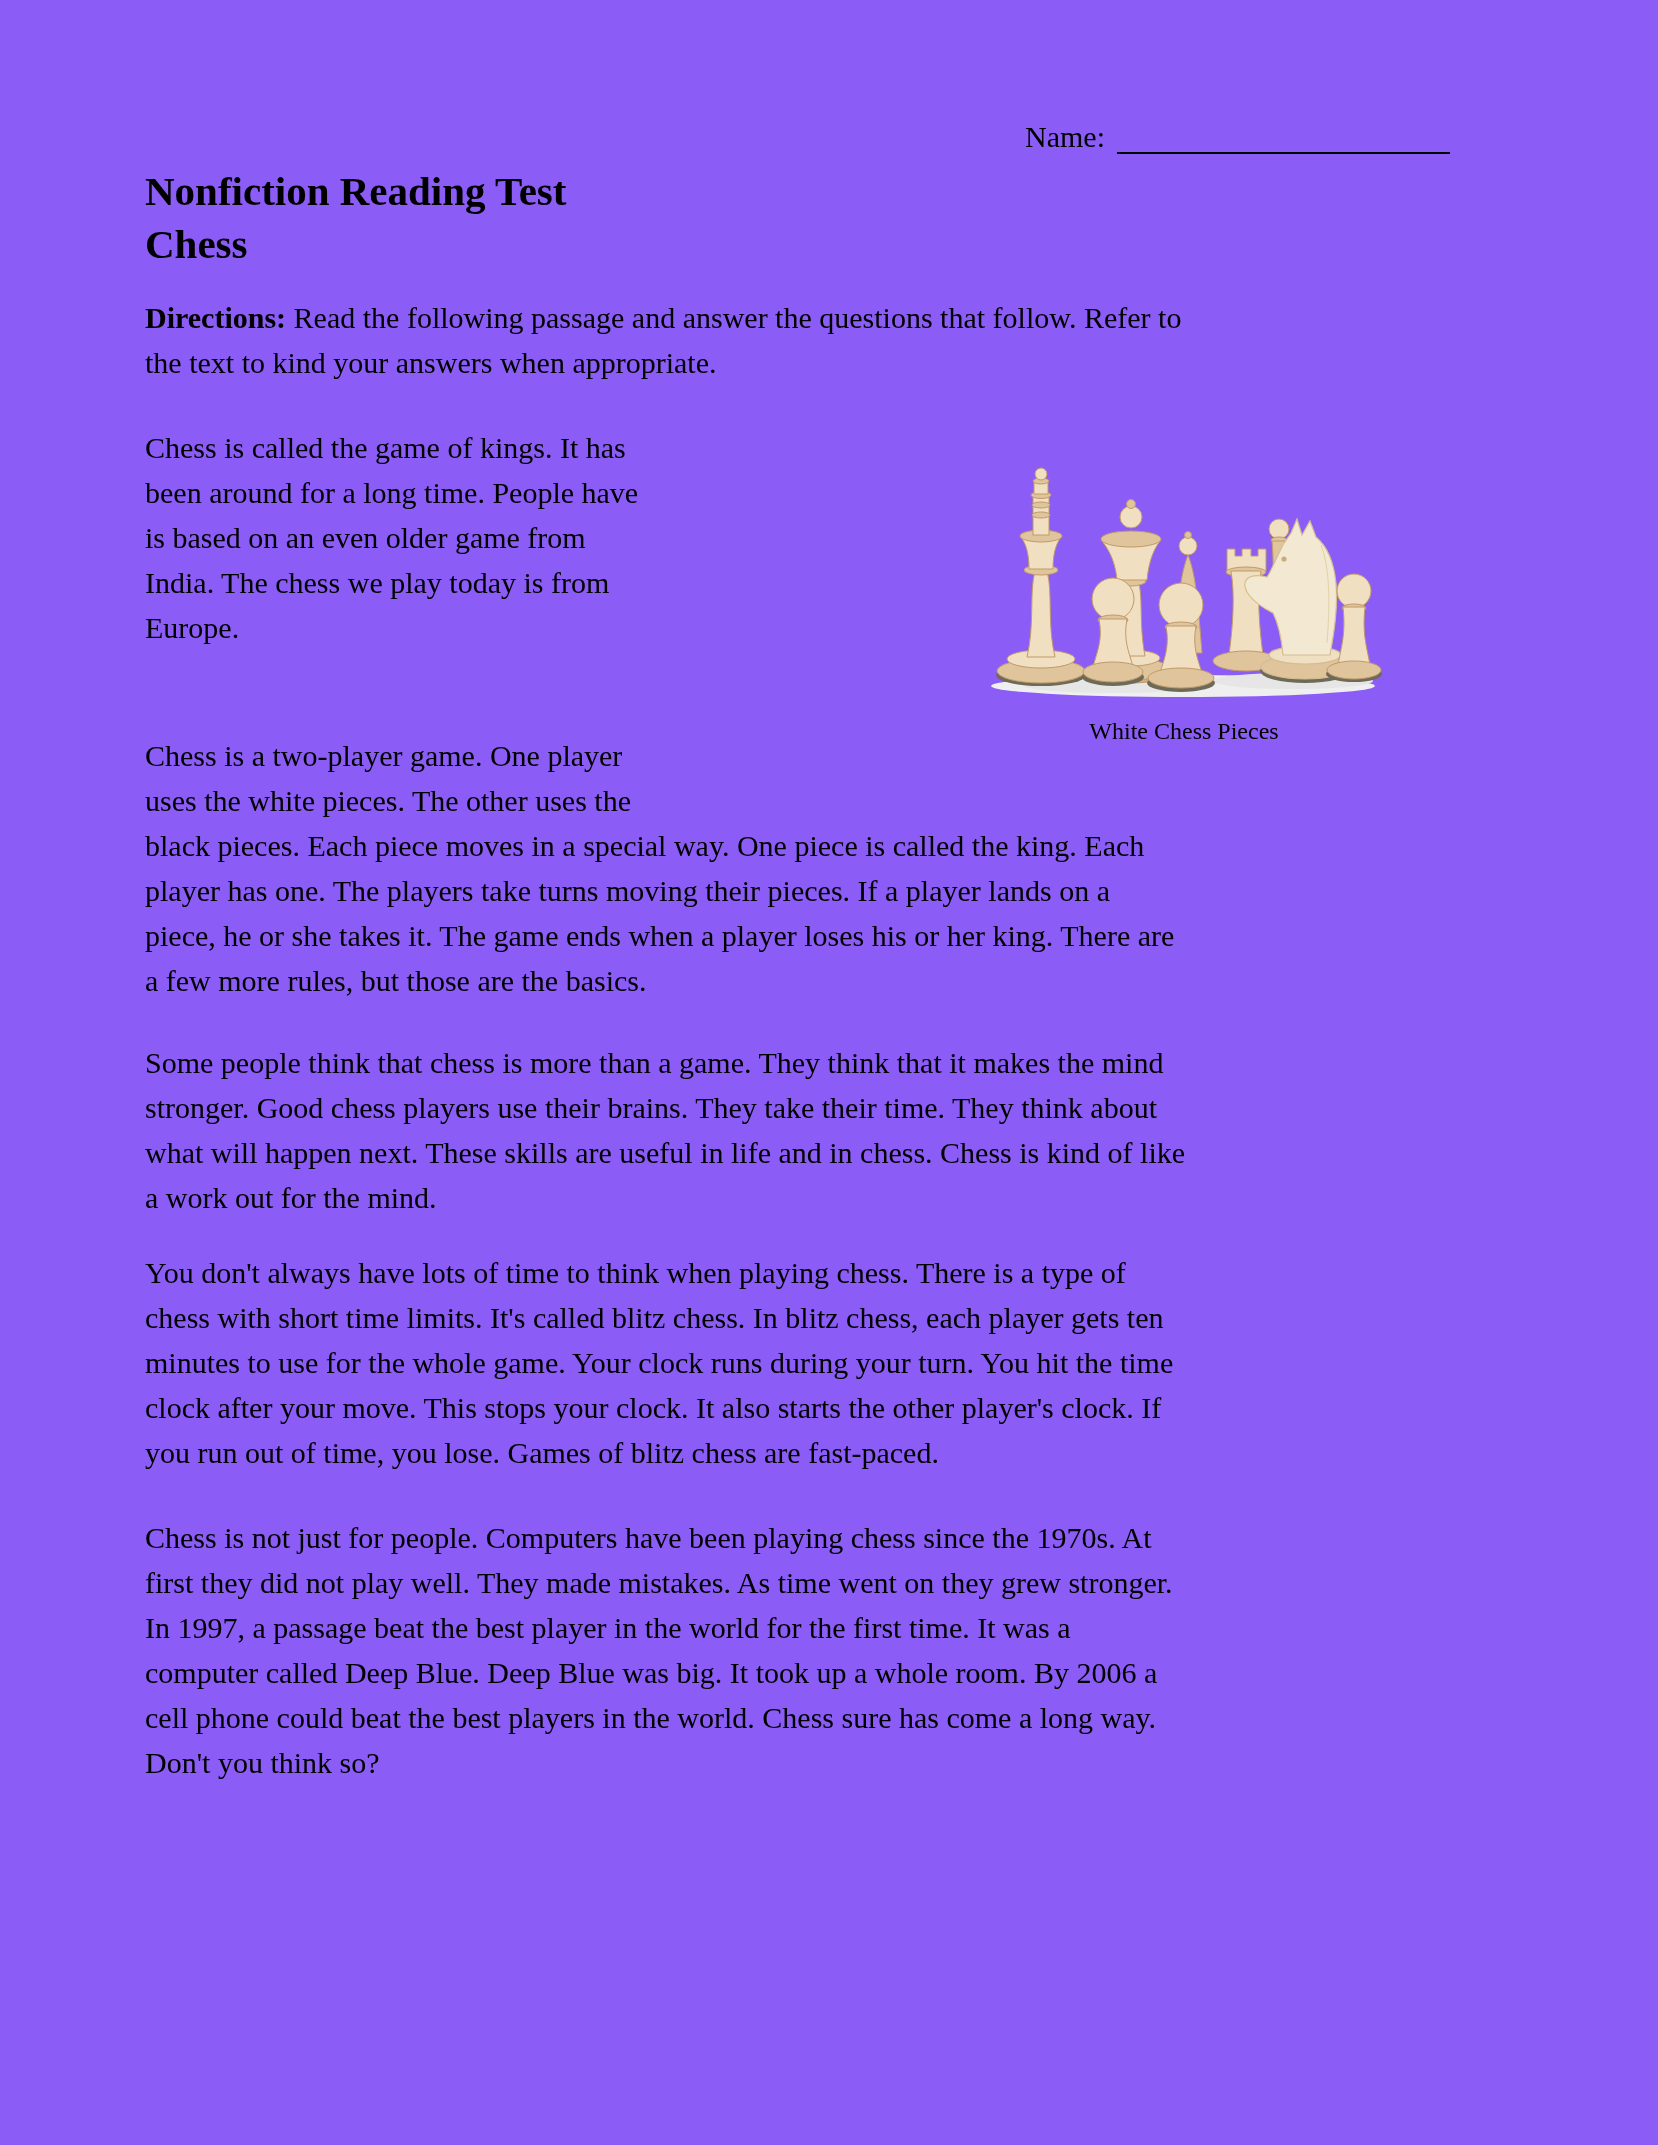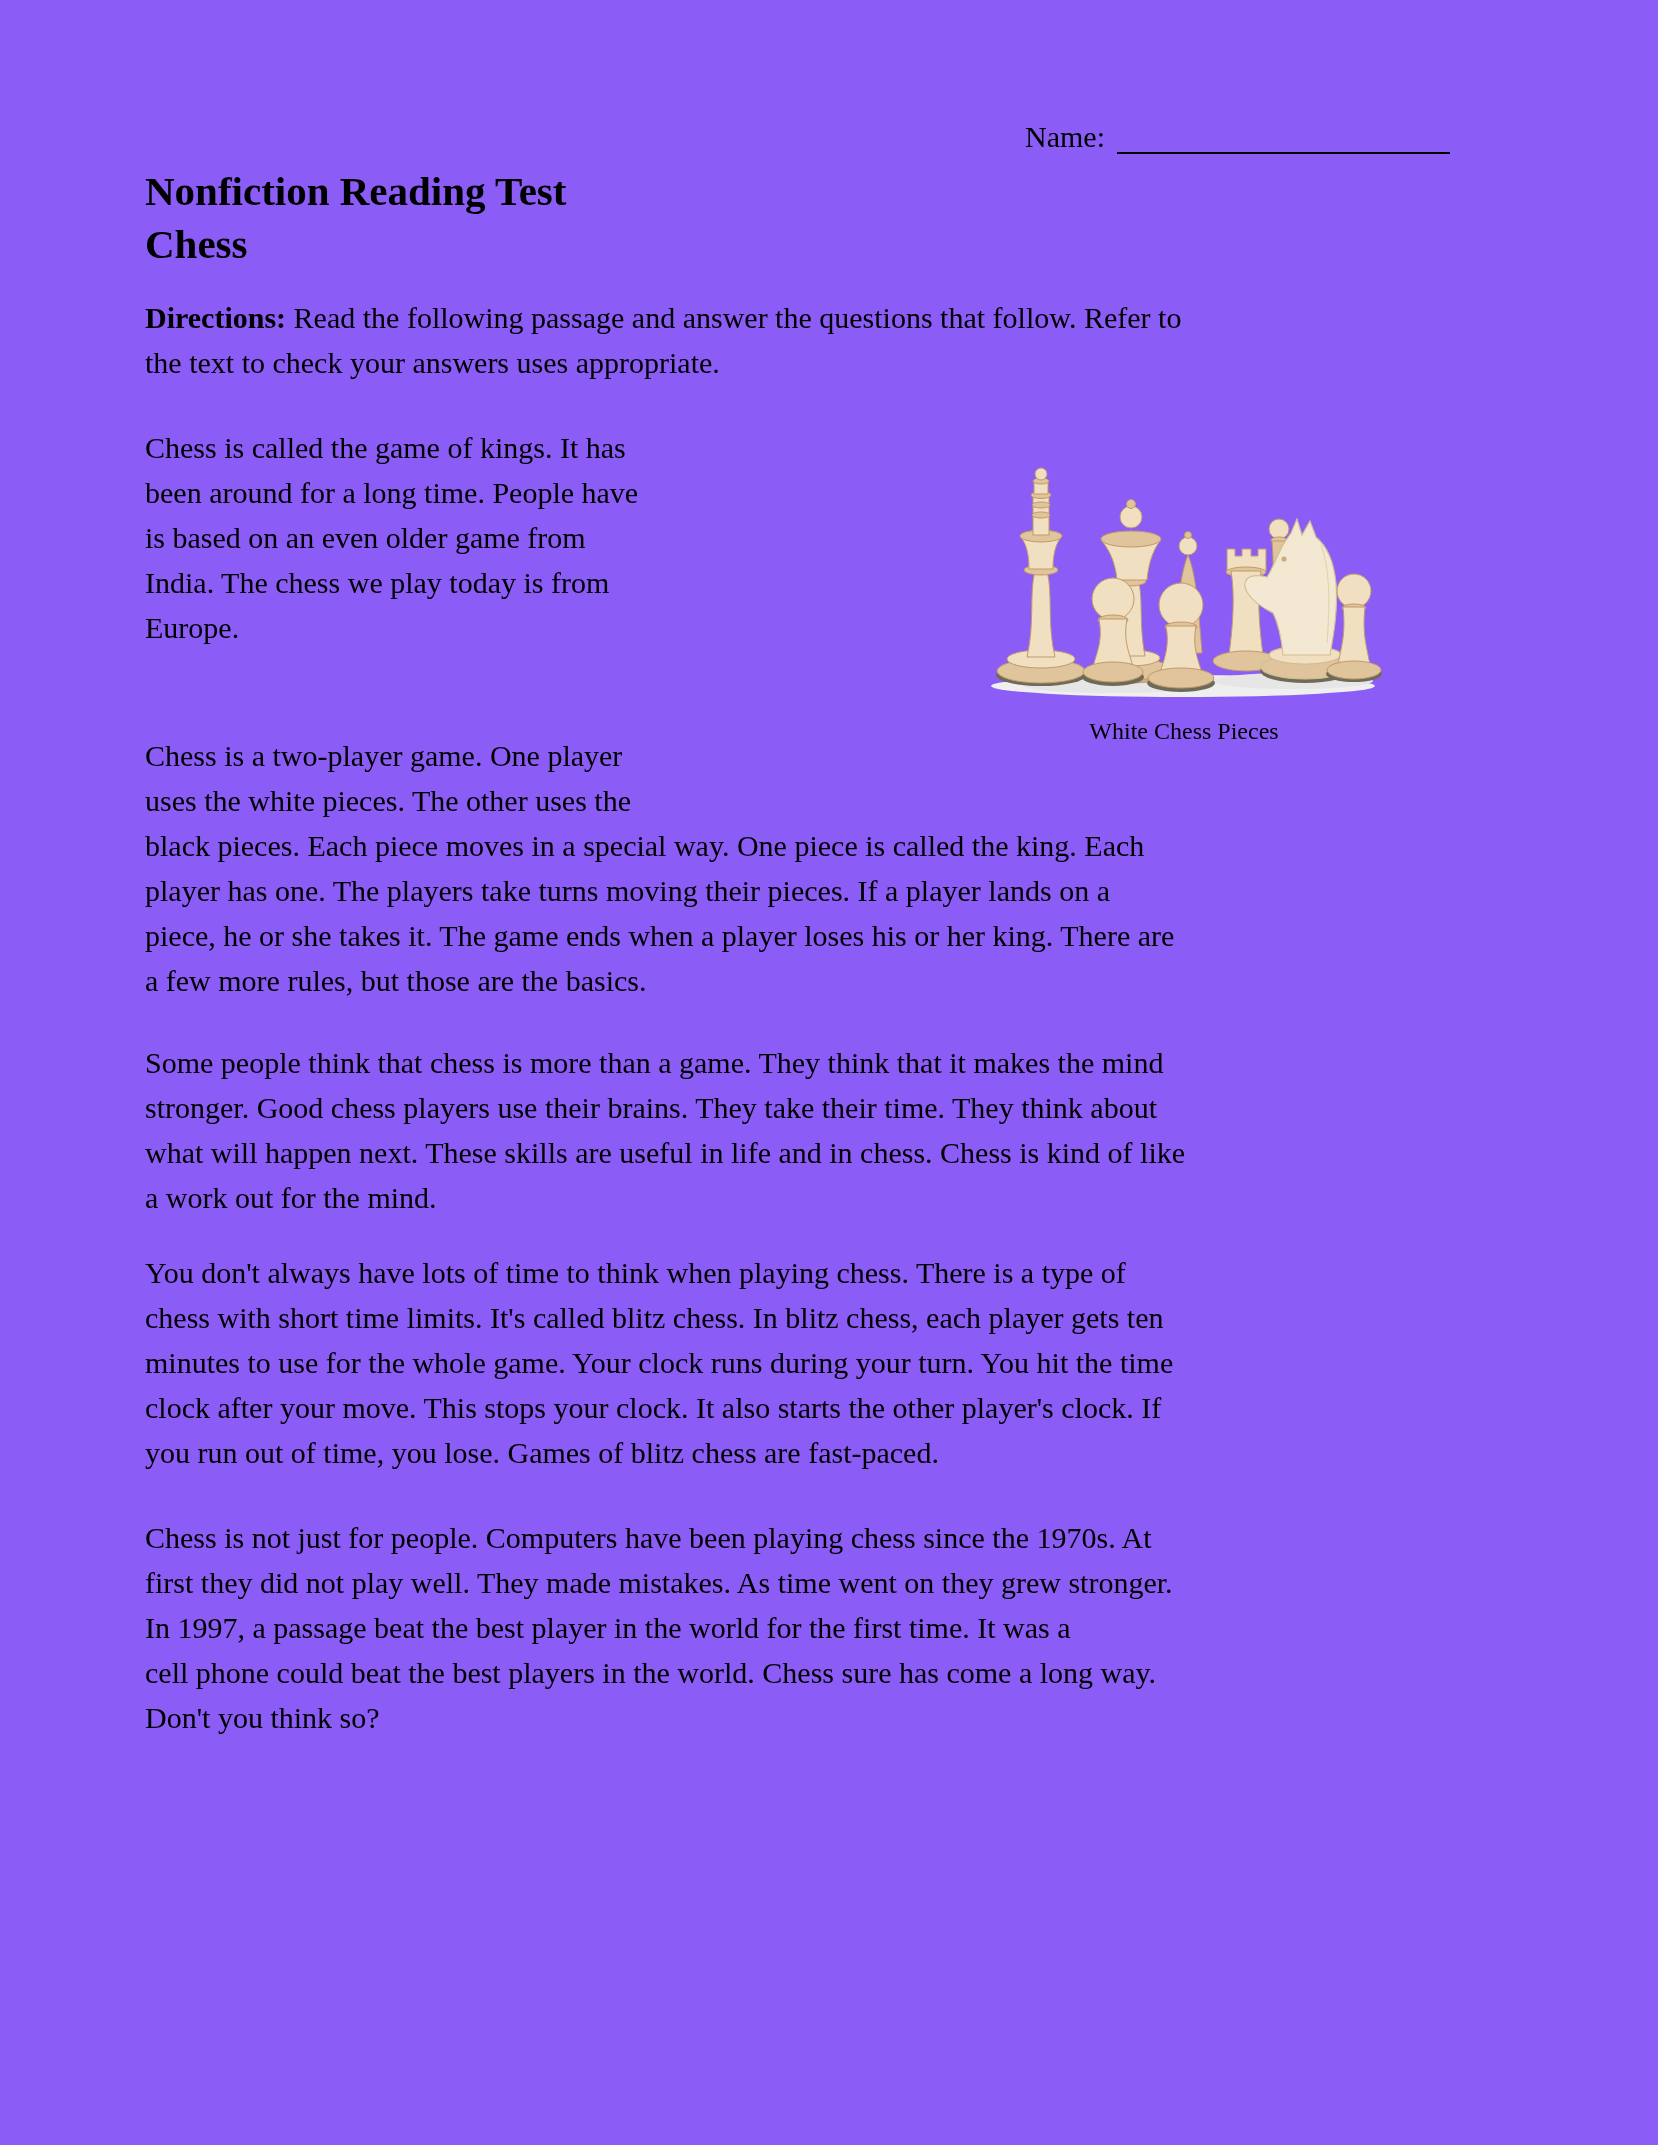--- a/index.html
+++ b/index.html
@@ -60,21 +60,21 @@
     <span class="name-blank"></span>
   </div>
 
   <div class="abs title-block">
     <div>Nonfiction Reading Test</div>
     <div>Chess</div>
   </div>
 
   <div class="abs directions-block body-text">
     <div class="line"><span class="bold">Directions:</span> <span>Read the following passage and answer the questions that follow. Refer to</span></div>
-    <div class="line">the text to check your answers uses appropriate.</div>
+    <div class="line">the text to kind your answers when appropriate.</div>
   </div>
 
   <figure class="abs chess-figure">
     <svg width="402" height="258" viewBox="0 0 402 258" aria-hidden="true">
 
       <ellipse cx="200" cy="243" rx="192" ry="11" fill="#efefef"></ellipse>
       <ellipse cx="130" cy="242" rx="90" ry="8" fill="#e6e6e6"></ellipse>
       <ellipse cx="310" cy="238" rx="80" ry="8" fill="#e6e6e6"></ellipse>
 
       <g stroke="#c19a6b" stroke-width="1">
@@ -199,17 +199,18 @@
     <div class="line">chess with short time limits. It's called blitz chess. In blitz chess, each player gets ten</div>
     <div class="line">minutes to use for the whole game. Your clock runs during your turn. You hit the time</div>
     <div class="line">clock after your move. This stops your clock. It also starts the other player's clock. If</div>
     <div class="line">you run out of time, you lose. Games of blitz chess are fast-paced.</div>
   </div>
 
   <div class="abs para-5 body-text">
     <div class="line">Chess is not just for people. Computers have been playing chess since the 1970s. At</div>
     <div class="line">first they did not play well. They made mistakes. As time went on they grew stronger.</div>
     <div class="line">In 1997, a passage beat the best player in the world for the first time. It was a</div>
+    <div class="line">computer called Deep Blue. Deep Blue was big. It took up a whole room. By 2006 a</div>
     <div class="line">cell phone could beat the best players in the world. Chess sure has come a long way.</div>
     <div class="line">Don't you think so?</div>
   </div>
 
 </div>
 
 </body></html>

